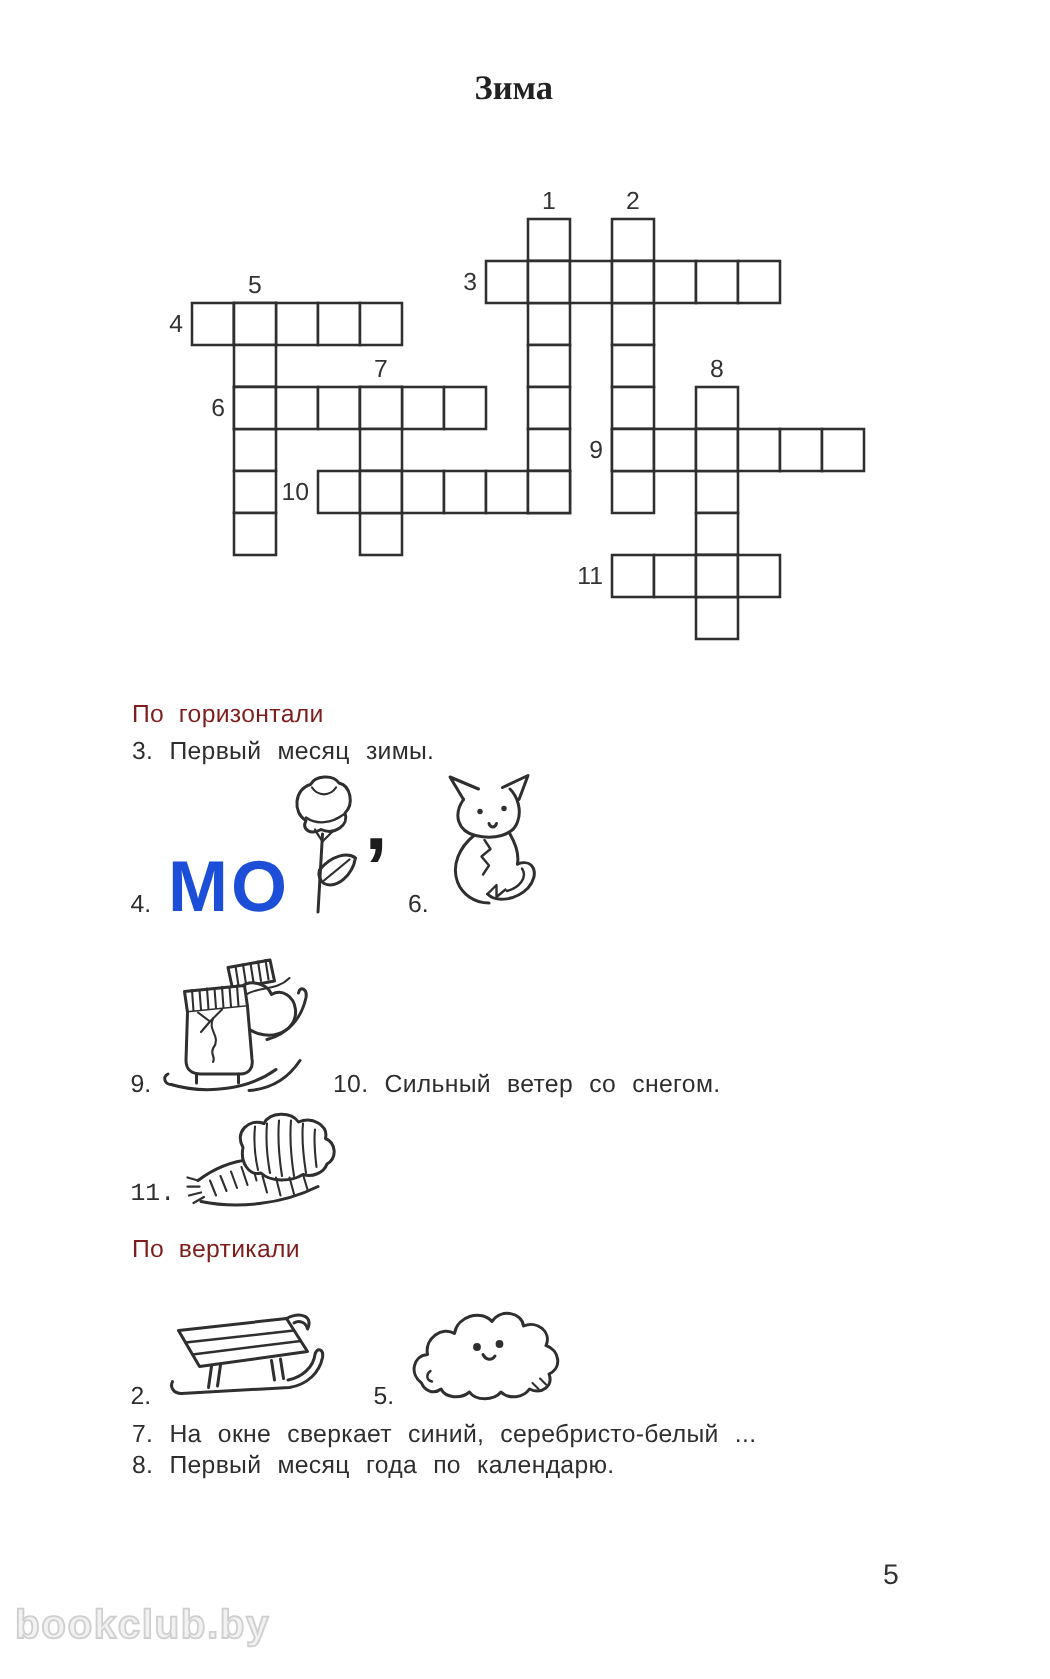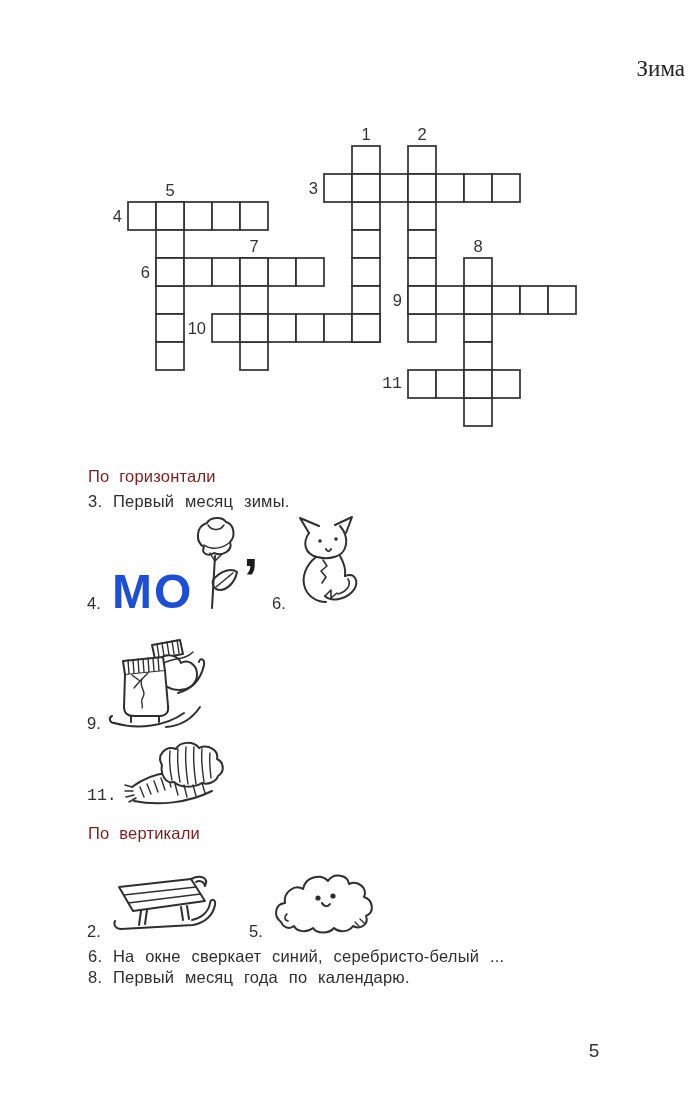--- a/index.html
+++ b/index.html
@@ -1,19 +1,19 @@
 <!DOCTYPE html>
 <html><head>
 <meta charset="utf-8">
 <style>
   html,body{margin:0;padding:0;background:#fff;}
   .page{position:relative;width:700px;height:1119px;background:#ffffff;overflow:hidden;
         font-family:"Liberation Sans",sans-serif;color:#2e2e2e;}
-  .title{position:absolute;left:0;top:56px;width:685px;text-align:right;
-         font-family:"Liberation Serif",serif;font-weight:normal;font-size:23px;color:#222;}
+  .title{position:absolute;left:0;top:46px;width:685px;text-align:center;
+         font-family:"Liberation Serif",serif;font-weight:bold;font-size:23px;color:#222;}
   #grid-svg{position:absolute;left:0;top:0;}
   #grid-labels{position:absolute;left:0;top:0;width:700px;height:440px;}
   .grid-num{position:absolute;font-size:16.5px;color:#333;line-height:18px;}
   .clue{position:absolute;font-size:16.5px;line-height:19px;color:#2e2e2e;
         word-spacing:6px;letter-spacing:.2px;white-space:nowrap;}
   .clue-heading{font-weight:normal;color:#7f1d1d;word-spacing:5px;}
   .cluenum{position:absolute;font-size:16.5px;color:#2e2e2e;}
   .rebus-mo{position:absolute;left:112px;top:568px;font-size:48px;font-weight:bold;
             color:#1d4ed8;letter-spacing:2px;line-height:1;}
   .rebus-apo{position:absolute;left:243px;top:550px;font-size:56px;font-weight:bold;
@@ -103,21 +103,21 @@
         <div class="grid-num" style="left: 346px; top: 125px; width: 40px; text-align: center;">1</div>
         <div class="grid-num" style="left: 402px; top: 125px; width: 40px; text-align: center;">2</div>
         <div class="grid-num" style="left: 284px; top: 179px; width: 34px; text-align: right;">3</div>
         <div class="grid-num" style="left: 88px; top: 207px; width: 34px; text-align: right;">4</div>
         <div class="grid-num" style="left: 150px; top: 181px; width: 40px; text-align: center;">5</div>
         <div class="grid-num" style="left: 116px; top: 263px; width: 34px; text-align: right;">6</div>
         <div class="grid-num" style="left: 234px; top: 237px; width: 40px; text-align: center;">7</div>
         <div class="grid-num" style="left: 458px; top: 237px; width: 40px; text-align: center;">8</div>
         <div class="grid-num" style="left: 368px; top: 291px; width: 34px; text-align: right;">9</div>
         <div class="grid-num" style="left: 172px; top: 319px; width: 34px; text-align: right;">10</div>
-        <div class="grid-num" style="left: 368px; top: 375px; width: 34px; text-align: right; font-family: Liberation Mono, monospace;">11</div>
+        <div class="grid-num" style="left: 368px; top: 375px; width: 34px; text-align: right;">11</div>
       </div>
   </div>
 
   <div class="clue clue-heading" style="left:88px;top:467px;">По горизонтали</div>
   <div class="clue" style="left:88px;top:492px;">3. Первый месяц зимы.</div>
 
   <div class="cluenum" style="left:87px;top:594px;">4.</div>
   <div class="rebus-mo">МО</div>
   <div class="pic" style="left:189px;top:516px;">
     <svg class="lineart" width="52" height="96" viewBox="0 0 52 96">
@@ -160,20 +160,21 @@
       <path d="M24 29 L25 43 M29 29 L30 42 M34 28 L35 42 M39 28 L40 41 M44 27 L45 41 M49 27 L50 40 M54 26 L55 40" stroke-width="1.4"></path>
       <path d="M21 44 L20 76 C20 82 24 85 30 85 L56 85 C62 85 65 81 64 75 L61 40" fill="#fff"></path>
       <path d="M38 48 C34 56 44 60 38 68 C36 72 40 74 38 77" stroke-width="1.4"></path>
       <path d="M36 50 L28 44 M36 50 L44 42 M36 50 L30 57" stroke-width="1.4"></path>
       <path d="M27 85 L27 91 M55 85 L55 91"></path>
       <path d="M10 92 C34 99 62 95 80 82"></path>
       <path d="M10 92 C6 92 4 87 8 85"></path>
       <path d="M62 96 C76 95 88 88 96 76"></path>
     </svg>
   </div>
+  <div class="clue" style="left:222px;top:714px;">10. Сильный ветер со снегом.</div>
 
   <div class="cluenum" style="left:87px;top:786px;font-family:Liberation Mono, monospace;">11.</div>
   <div class="pic" style="left:120px;top:741px;">
     <svg class="lineart" width="118" height="68" viewBox="0 0 118 68">
       <path d="M12 46 C24 37 36 33 47 32"></path>
       <path d="M14 60 C38 65 68 62 92 50"></path>
       <path d="M12 46 L5 44 M13 50 L5 50 M14 54 L6 56 M16 57 L9 61" stroke-width="1.5"></path>
       <path d="M20 46 L24 56 M27 43 L31 53 M34 40 L38 51 M41 37 L45 49 M48 35 L51 46" stroke-width="1.4"></path>
       <path d="M42 24 C36 14 46 4 56 8 C60 0 74 0 79 7 C88 3 99 9 97 18 C104 21 105 31 98 35 C96 41 88 44 82 42 C74 47 60 47 54 41 C46 43 40 34 42 24 Z" fill="#fff"></path>
       <path d="M50 10 C49 20 50 30 52 39 M58 8 C57 20 58 30 60 41 M66 6 C65 18 66 30 68 43 M74 6 C73 18 74 30 76 43 M82 8 C81 18 82 28 84 41 M90 12 C89 20 90 28 91 37" stroke-width="1.4"></path>
@@ -200,17 +201,18 @@
     <svg class="lineart" width="110" height="72" viewBox="0 0 110 72">
       <path d="M10 52 C2 46 4 34 14 33 C12 22 24 14 32 19 C34 7 50 3 57 11 C63 2 77 5 78 14 C87 10 97 18 93 27 C102 30 104 42 95 46 C98 54 90 60 82 56 C78 62 68 63 63 58 C58 64 46 64 42 58 C36 63 26 62 23 56 C18 60 12 57 10 52 Z" fill="#fff"></path>
       <circle cx="47" cy="28" r="2.6" fill="#2f2f2f" stroke="none"></circle>
       <circle cx="62" cy="26" r="2.6" fill="#2f2f2f" stroke="none"></circle>
       <path d="M51 33 C53 37 57 37 59 34"></path>
       <path d="M16 44 C13 46 13 50 17 51" stroke-width="1.6"></path>
       <path d="M84 52 L88 56 M89 49 L93 53" stroke-width="1.4"></path>
     </svg>
   </div>
 
-  <div class="clue" style="left:88px;top:947px;">6. На окне сверкает синий, серебристо-белый ...</div>
+  <div class="clue" style="left:88px;top:947px;">7. На окне сверкает синий, серебристо-белый ...</div>
   <div class="clue" style="left:88px;top:968px;">8. Первый месяц года по календарю.</div>
 
   <div class="page-num">5</div>
+  <div class="watermark">bookclub.by</div>
 </div>
 
 </body></html>

